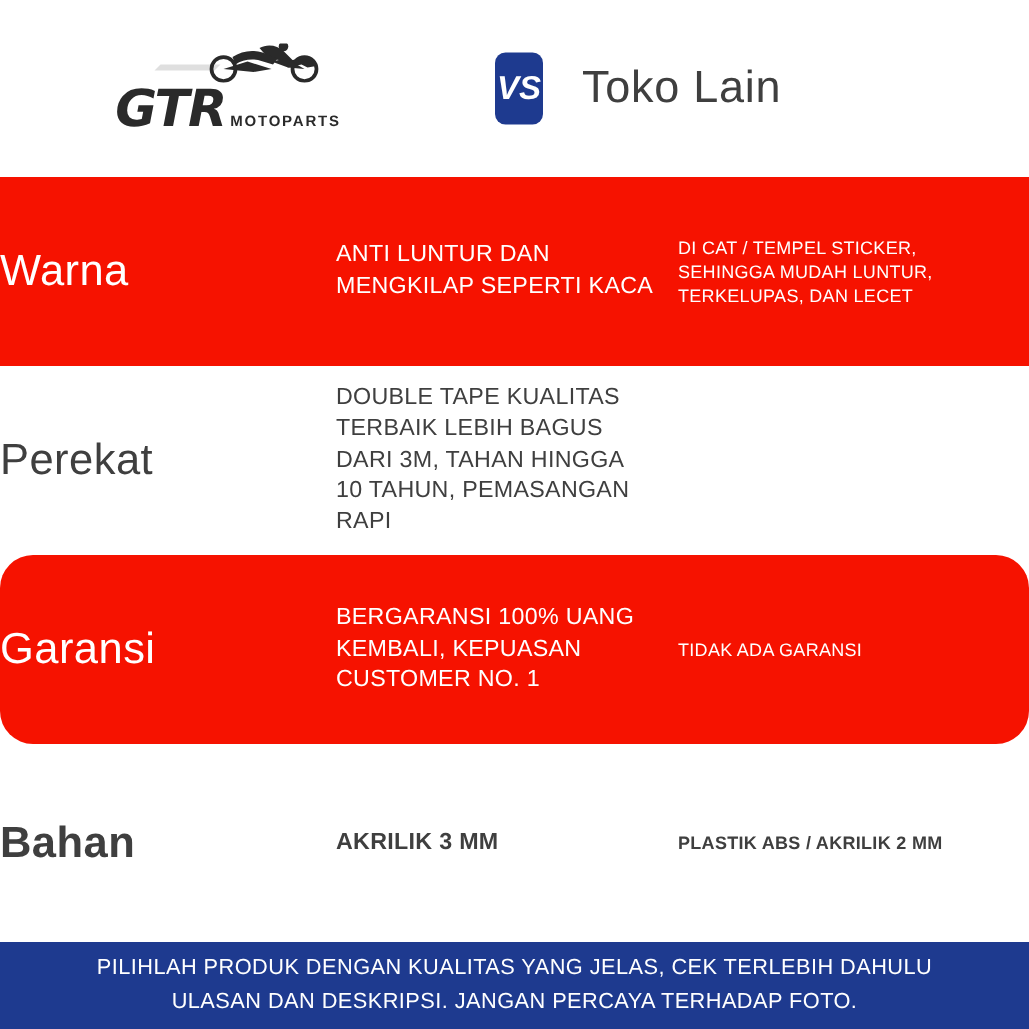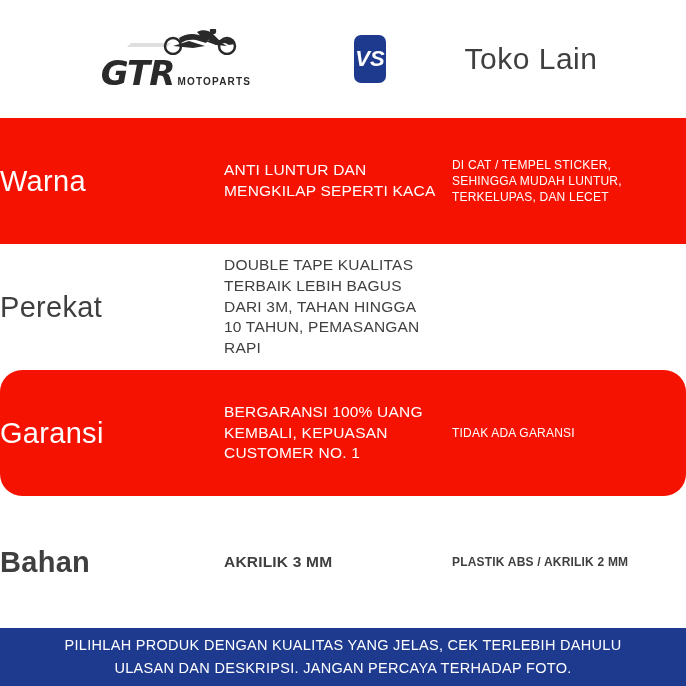--- a/index.html
+++ b/index.html
@@ -22,21 +22,20 @@
     flex-direction: column;
   }
 
   
   .header {
     height: 118px;
     flex: 0 0 118px;
     display: flex;
     align-items: center;
     background: #ffffff;
-    margin-left: 24px;
   }
   .brand-col {
     width: 304px;
     display: flex;
     align-items: center;
     justify-content: center;
   }
   .logo {
     display: flex;
     flex-direction: column;
@@ -86,21 +85,20 @@
     font-style: italic;
     display: flex;
     align-items: center;
     justify-content: center;
     letter-spacing: 0px;
   }
   .other-col {
     flex: 1;
     display: flex;
     align-items: center;
-    justify-content: center;
     padding-right: 36px;
   }
   .other-title {
     font-size: 30px;
     color: #3f3f3f;
     letter-spacing: 0.5px;
   }
 
   
   .row {

